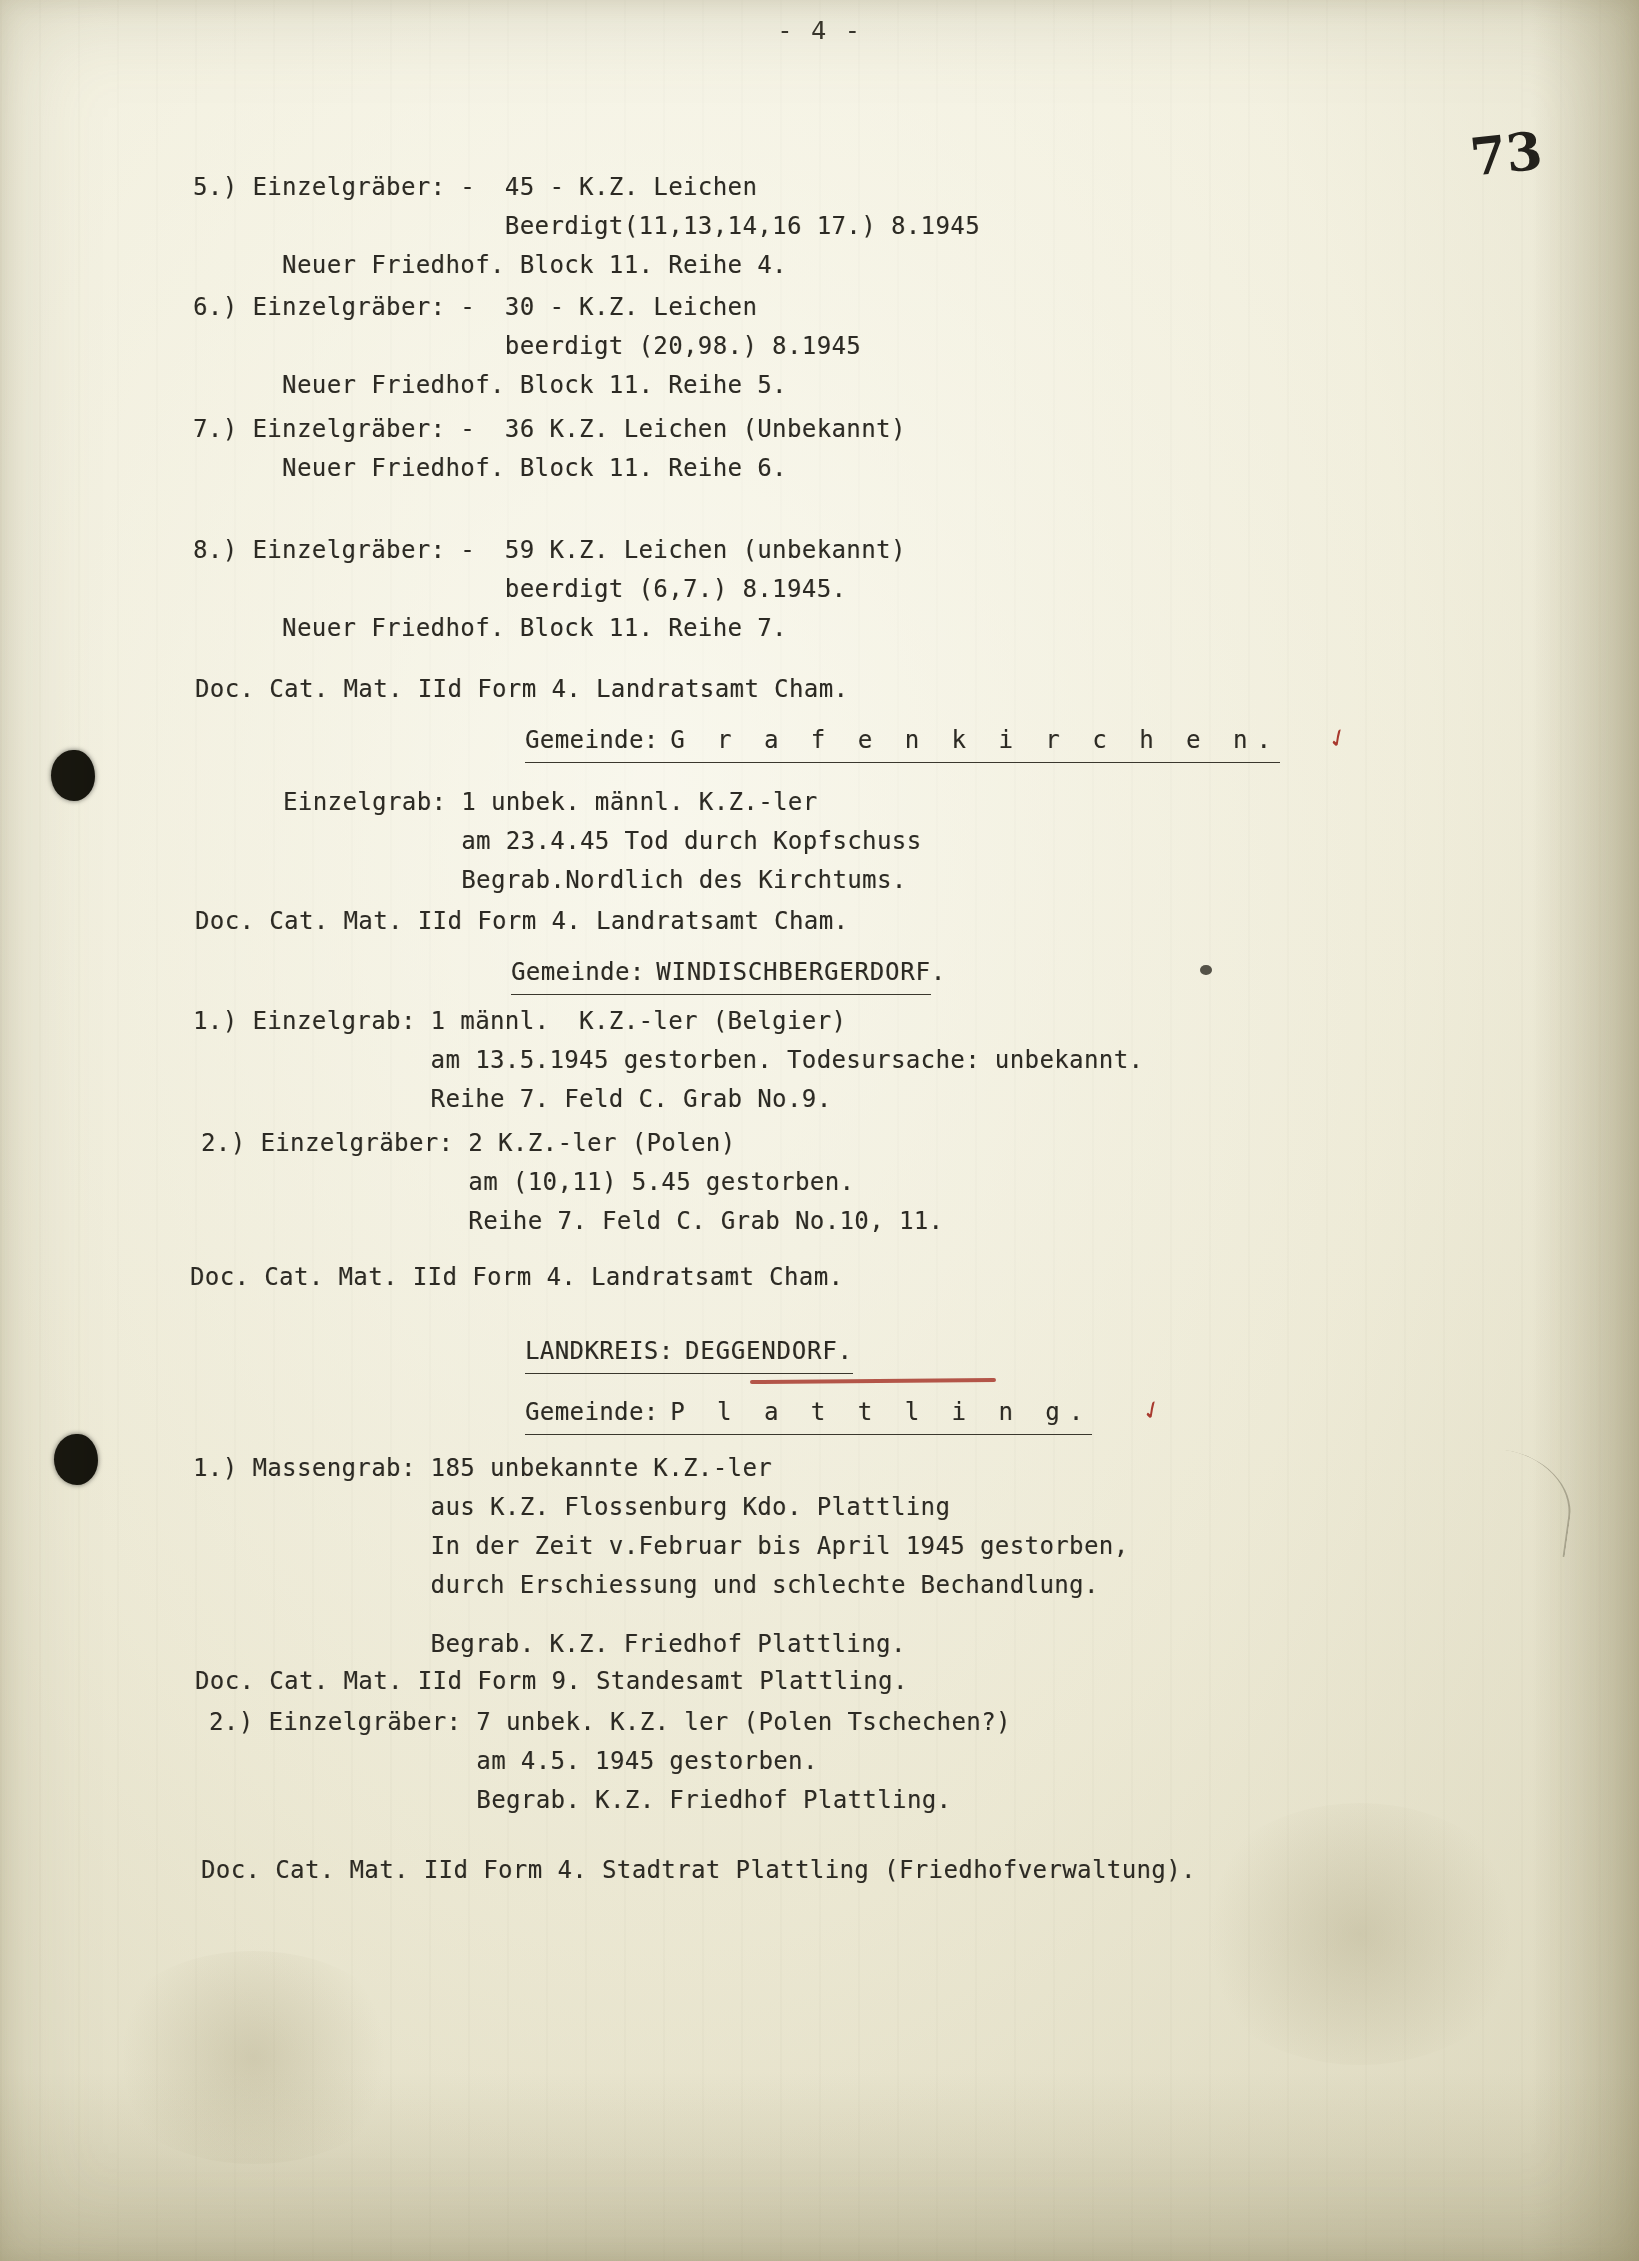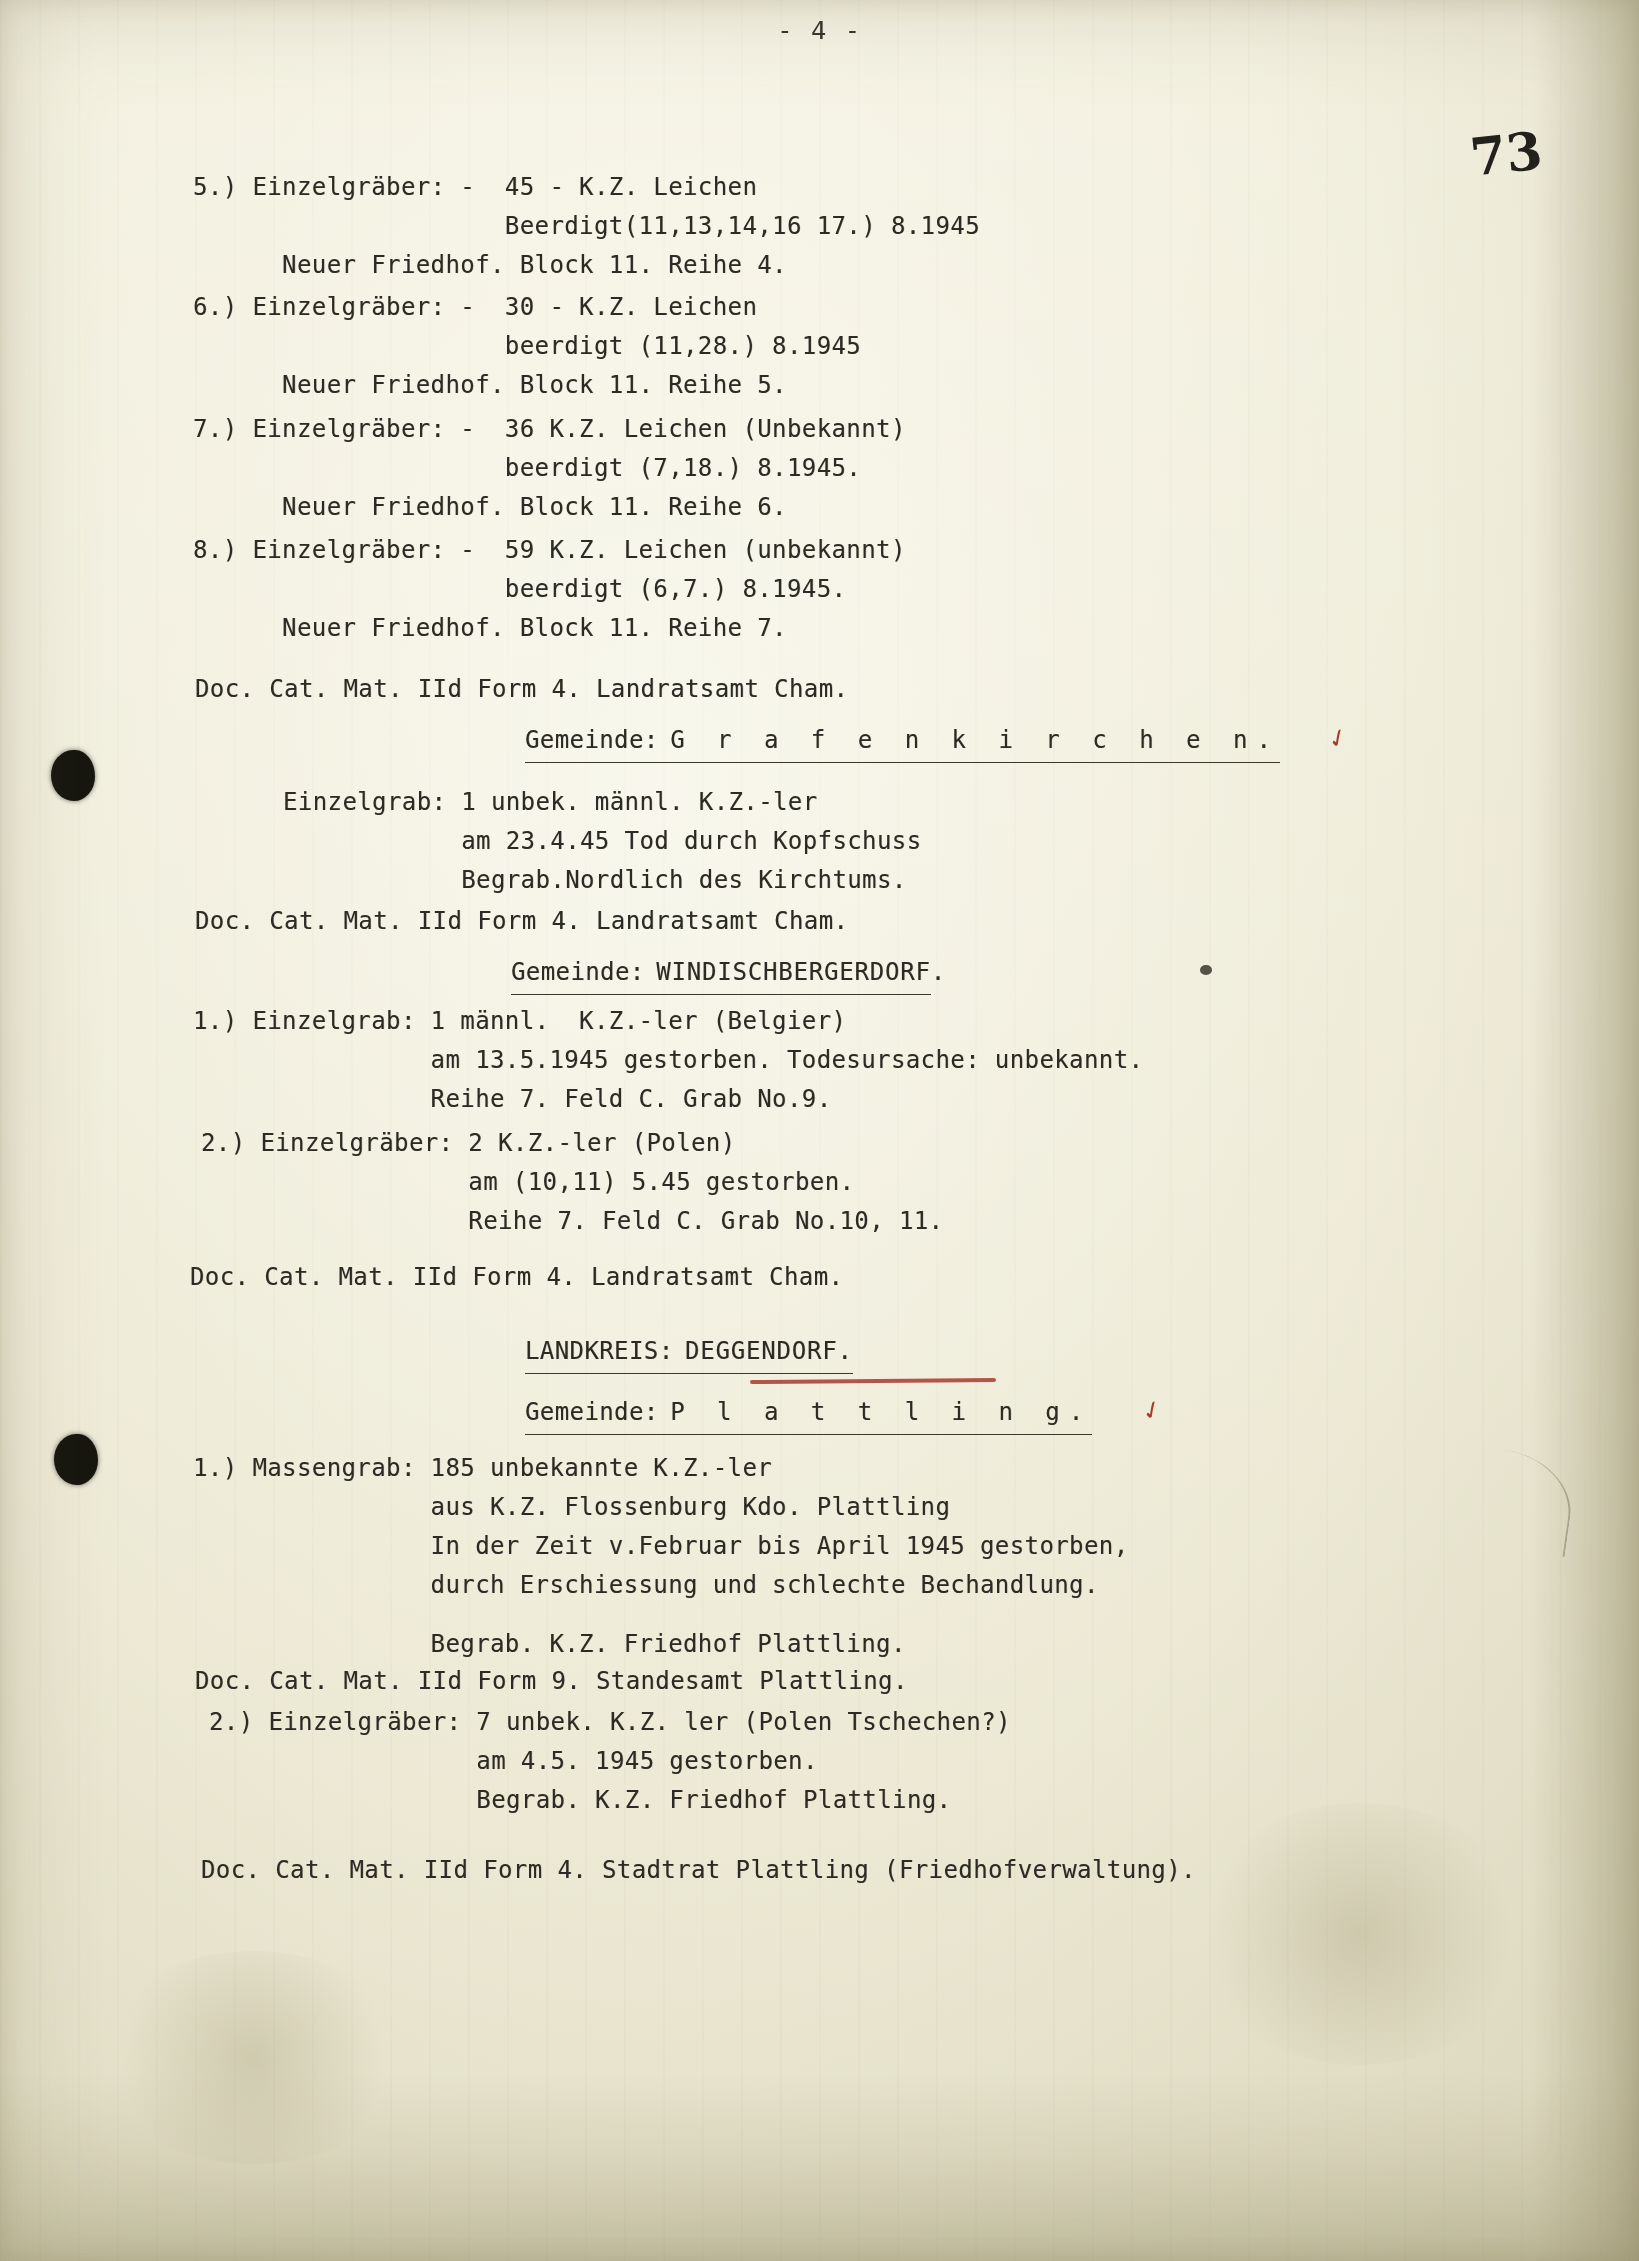--- a/index.html
+++ b/index.html
@@ -155,27 +155,26 @@
   <div class="hole h2"></div>
 
   <div class="block" style="left:193px; top:168px;">
     <div class="typed line" style="position:static;">5.) Einzelgräber: -  45 - K.Z. Leichen</div>
     <div class="typed line" style="position:static;">                     Beerdigt(11,13,14,16 17.) 8.1945</div>
     <div class="typed line" style="position:static;">      Neuer Friedhof. Block 11. Reihe 4.</div>
   </div>
 
   <div class="block" style="left:193px; top:288px;">
     <div class="typed line" style="position:static;">6.) Einzelgräber: -  30 - K.Z. Leichen</div>
-    <div class="typed line" style="position:static;">                     beerdigt (11,28.) 8.1945</div>
+    <div class="typed line" style="position:static;">                     beerdigt (20,98.) 8.1945</div>
     <div class="typed line" style="position:static;">      Neuer Friedhof. Block 11. Reihe 5.</div>
   </div>
 
   <div class="block" style="left:193px; top:410px;">
     <div class="typed line" style="position:static;">7.) Einzelgräber: -  36 K.Z. Leichen (Unbekannt)</div>
-    <div class="typed line" style="position:static;">                     beerdigt (7,18.) 8.1945.</div>
     <div class="typed line" style="position:static;">      Neuer Friedhof. Block 11. Reihe 6.</div>
   </div>
 
   <div class="block" style="left:193px; top:531px;">
     <div class="typed line" style="position:static;">8.) Einzelgräber: -  59 K.Z. Leichen (unbekannt)</div>
     <div class="typed line" style="position:static;">                     beerdigt (6,7.) 8.1945.</div>
     <div class="typed line" style="position:static;">      Neuer Friedhof. Block 11. Reihe 7.</div>
   </div>
 
   <div class="typed" style="left:195px; top:670px;">Doc. Cat. Mat. IId Form 4. Landratsamt Cham.</div>

